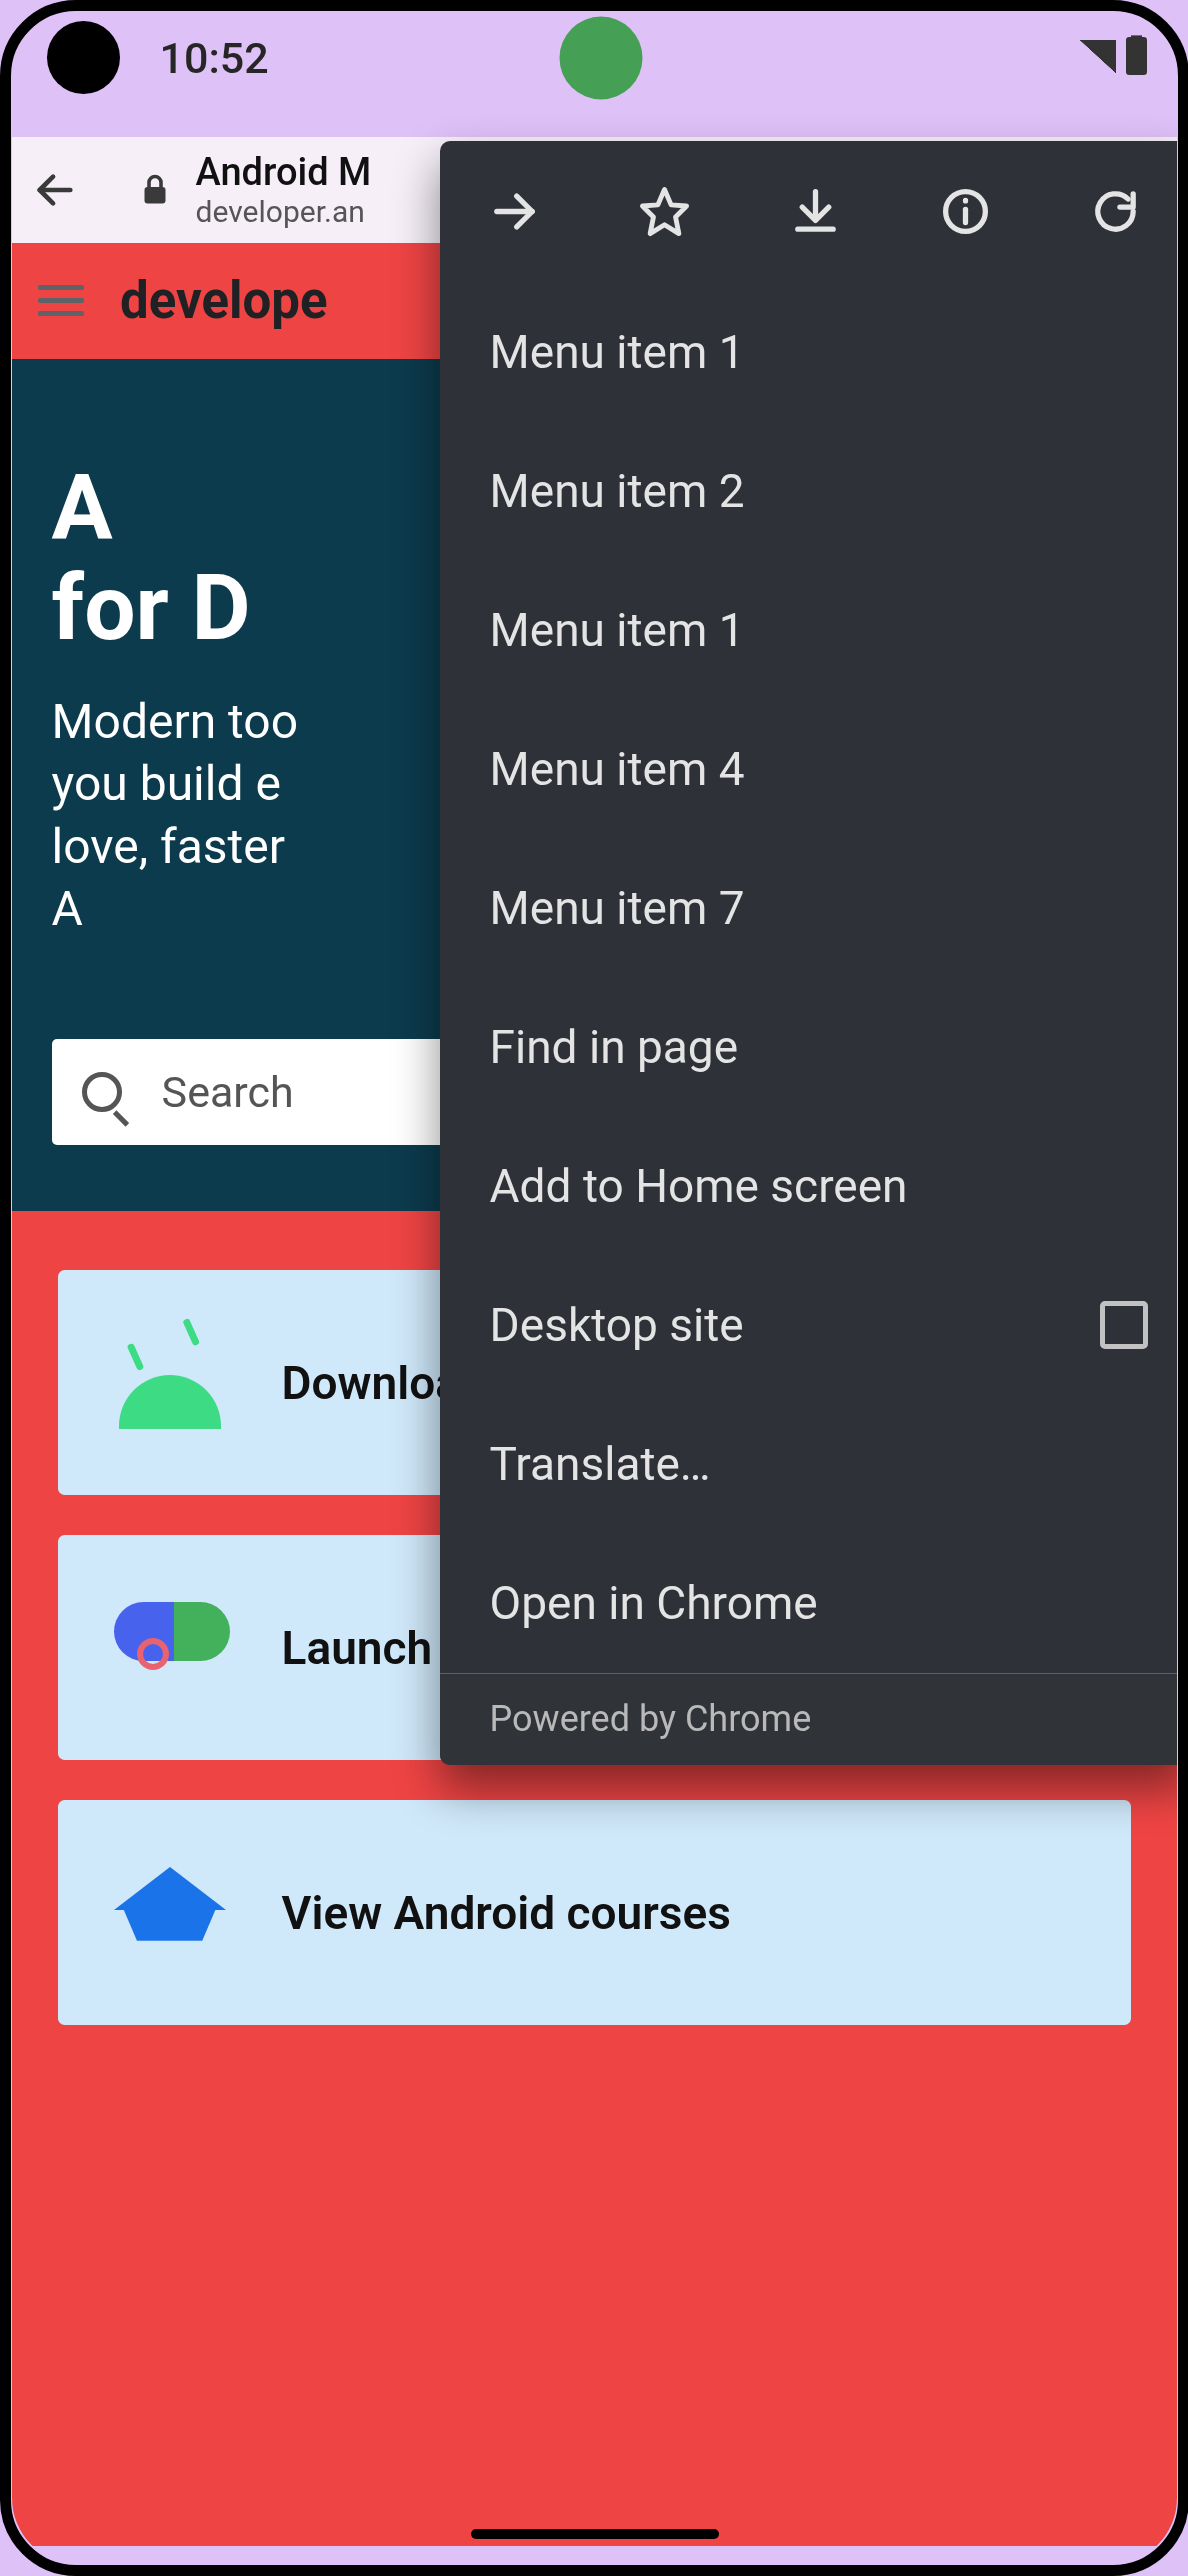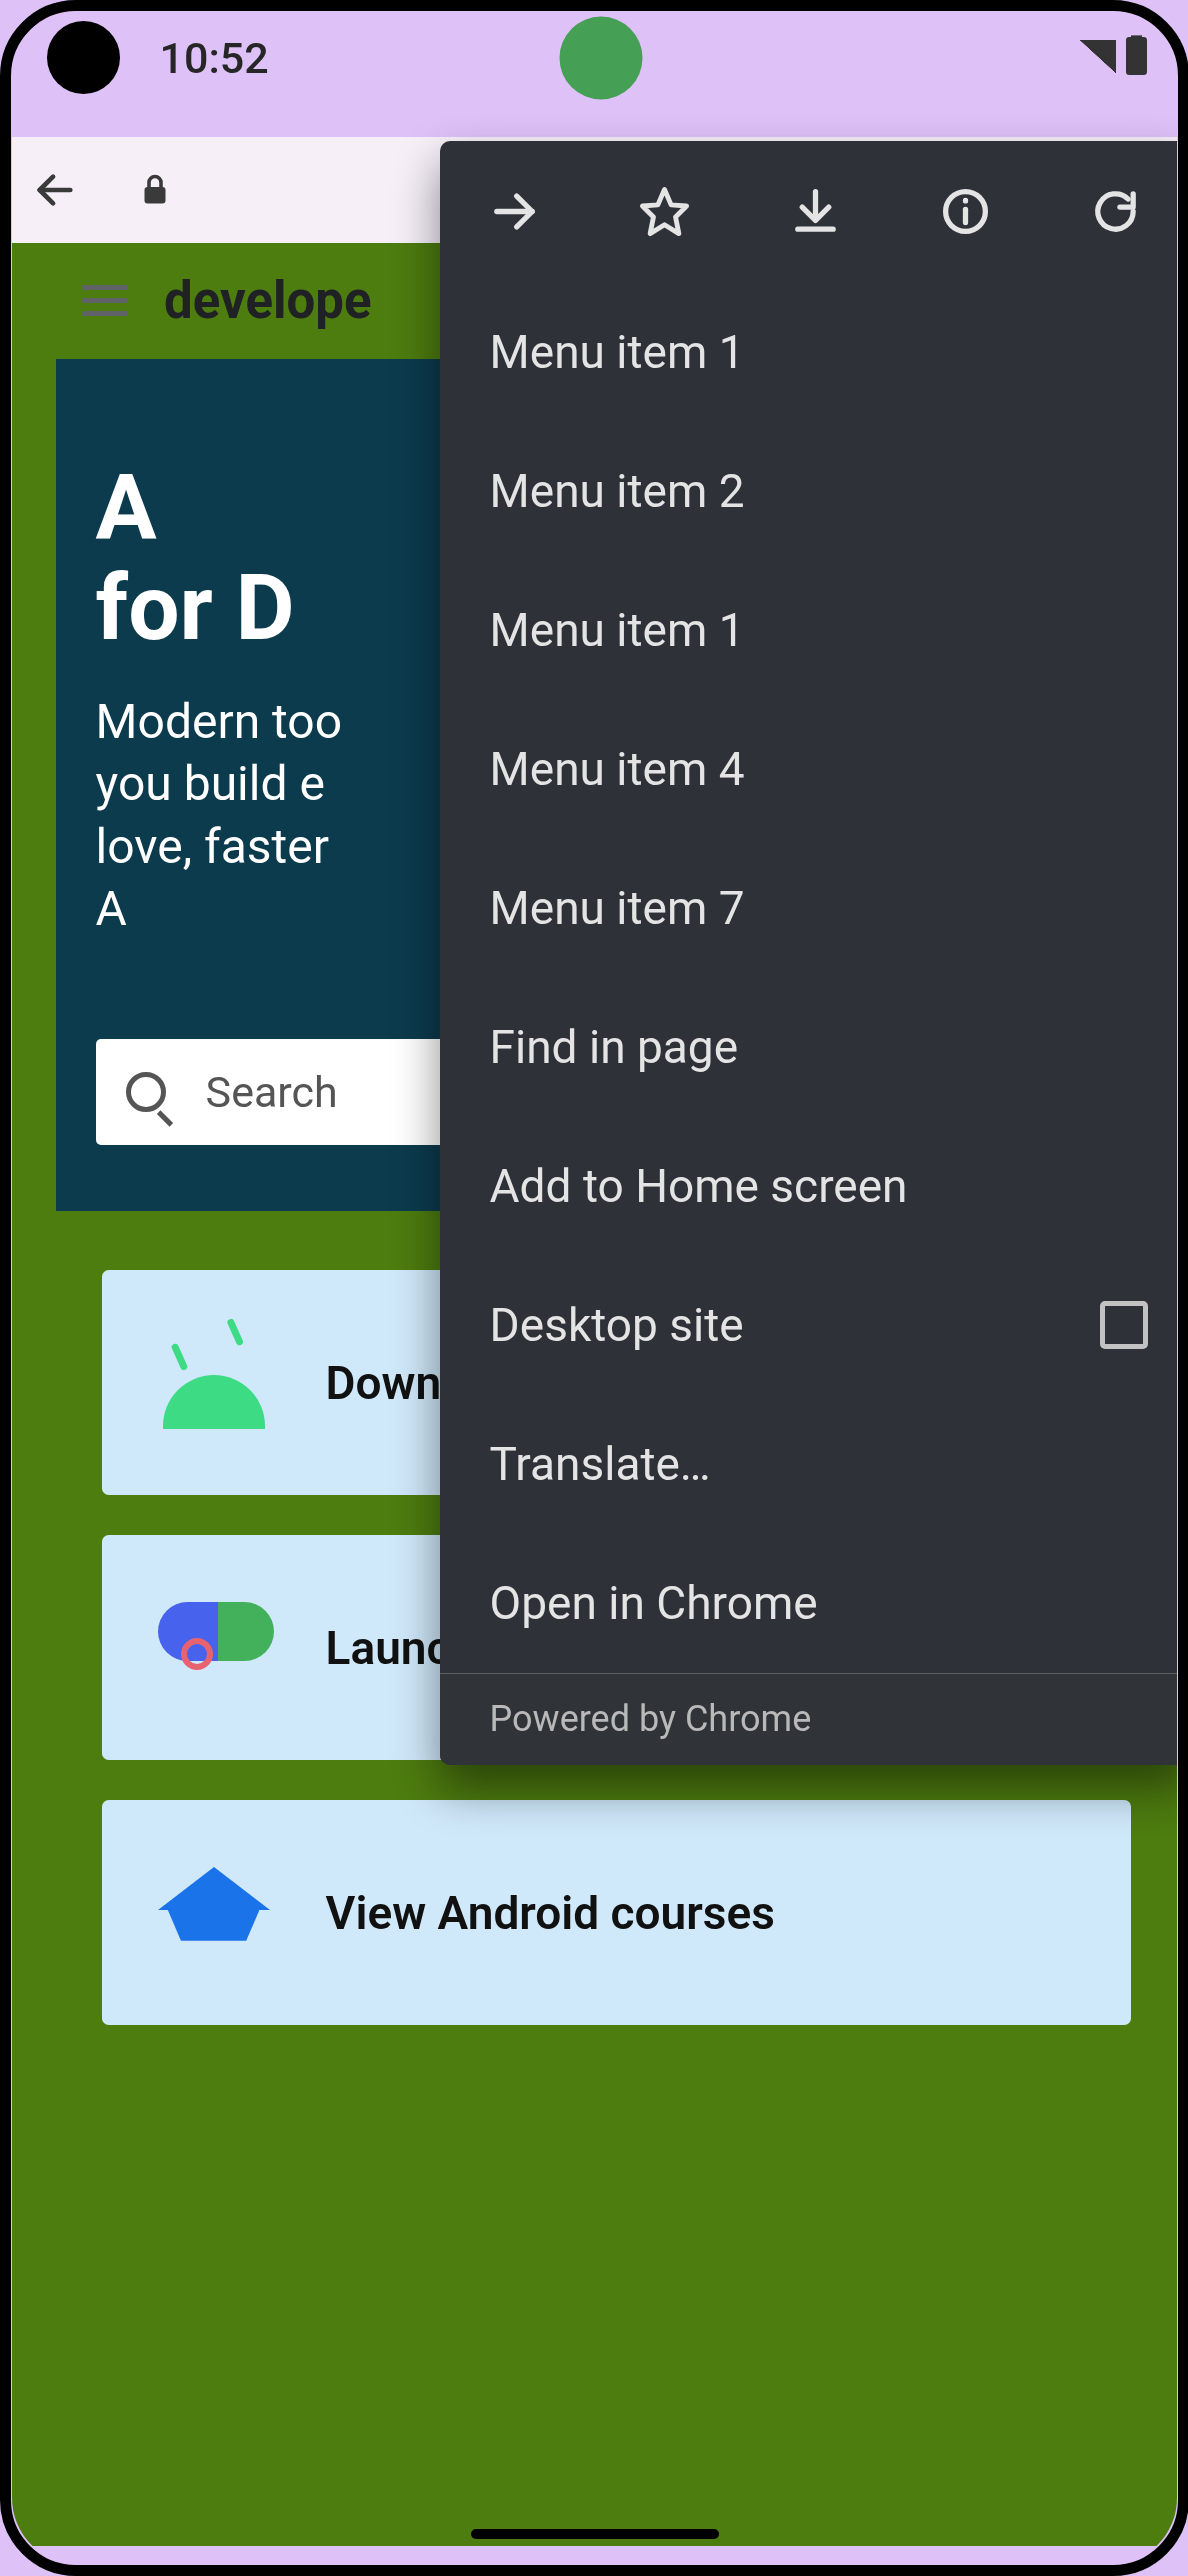--- a/index.html
+++ b/index.html
@@ -58,22 +58,21 @@
 }
 .browser-bar .back-icon { width: 46px; height: 46px; }
 .browser-bar .lock-icon { margin-left: 59px; width: 36px; height: 36px; }
 .browser-bar .title-block { margin-left: 23px; display: flex; flex-direction: column; }
 .browser-bar .page-title { font-size: 38px; font-weight: 500; color: #111; }
 .browser-bar .page-url { font-size: 30px; color: #555; }
 
 
 .page {
   position: absolute; left: 0; right: 0; top: 231px; bottom: 18px;
-  background: #4d7c0f;
-  padding-left: 44px;
+  background: #ef4444;
 }
 .dev-header {
   height: 116px; display: flex; align-items: center; padding: 0 26.4px;
 }
 .hamburger { width: 46px; display: flex; flex-direction: column; gap: 8.3px; }
 .hamburger span { height: 5px; background: #5f6368; border-radius: 1.7px; }
 .dev-logo { margin-left: 36px; font-size: 51px; font-weight: 700; color: #202124; }
 
 .hero {
   background: #0c3b4d;
@@ -207,20 +206,24 @@
         <line x1="20" y1="12" x2="4" y2="12"></line>
           <polyline points="11 5 4 12 11 19"></polyline>
       </svg>
     </span>
     <span class="lock-icon">
       <svg viewBox="0 0 24 24" fill="#3a3a3a">
         <rect x="5" y="10" width="14" height="11" rx="2"></rect>
           <path d="M8 10V7a4 4 0 0 1 8 0v3" fill="none" stroke="#3a3a3a" stroke-width="2.4"></path>
       </svg>
     </span>
+    <div class="title-block">
+      <span class="page-title">Android M</span>
+      <span class="page-url">developer.an</span>
+    </div>
   </div>
 
   <div class="page">
     <div class="dev-header">
       <div class="hamburger">
           <span></span>
           <span></span>
           <span></span>
         </div>
       <div class="dev-logo">develope</div>

